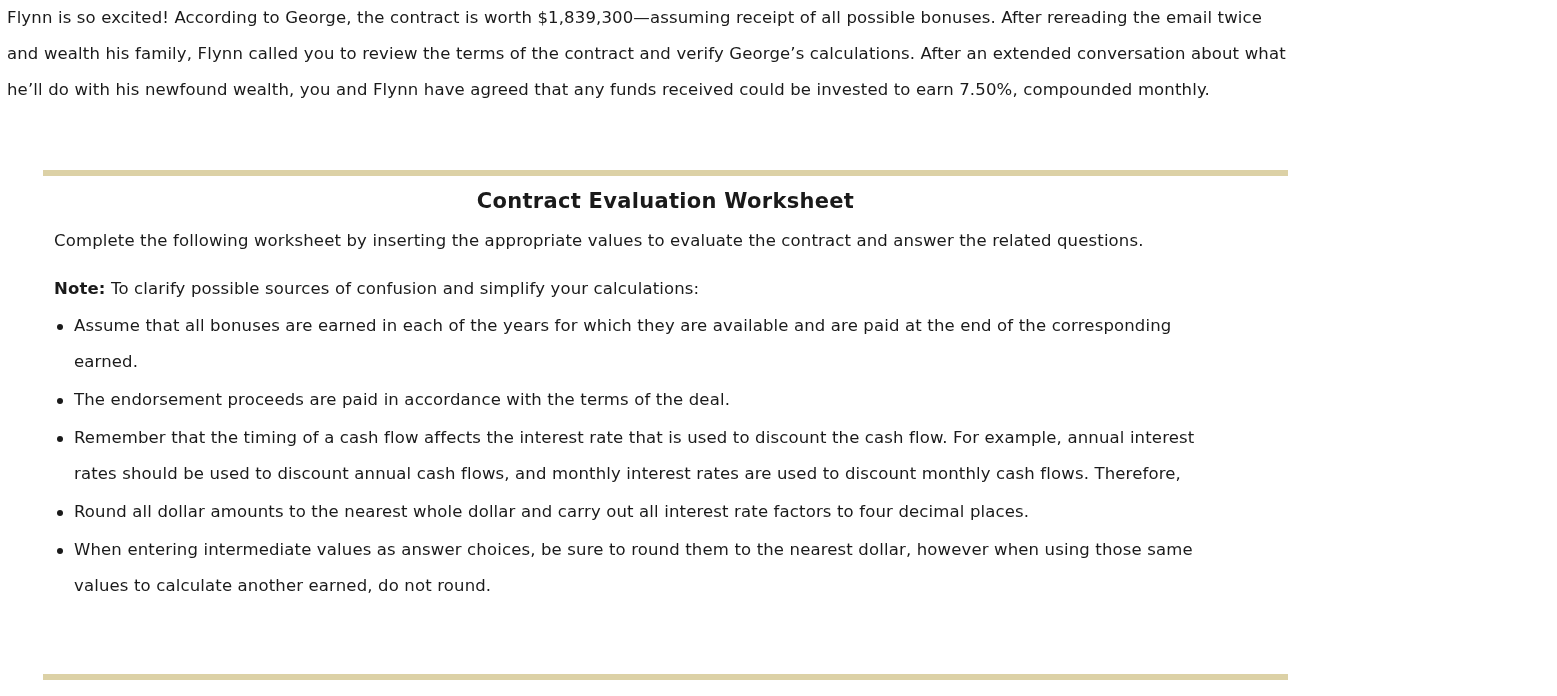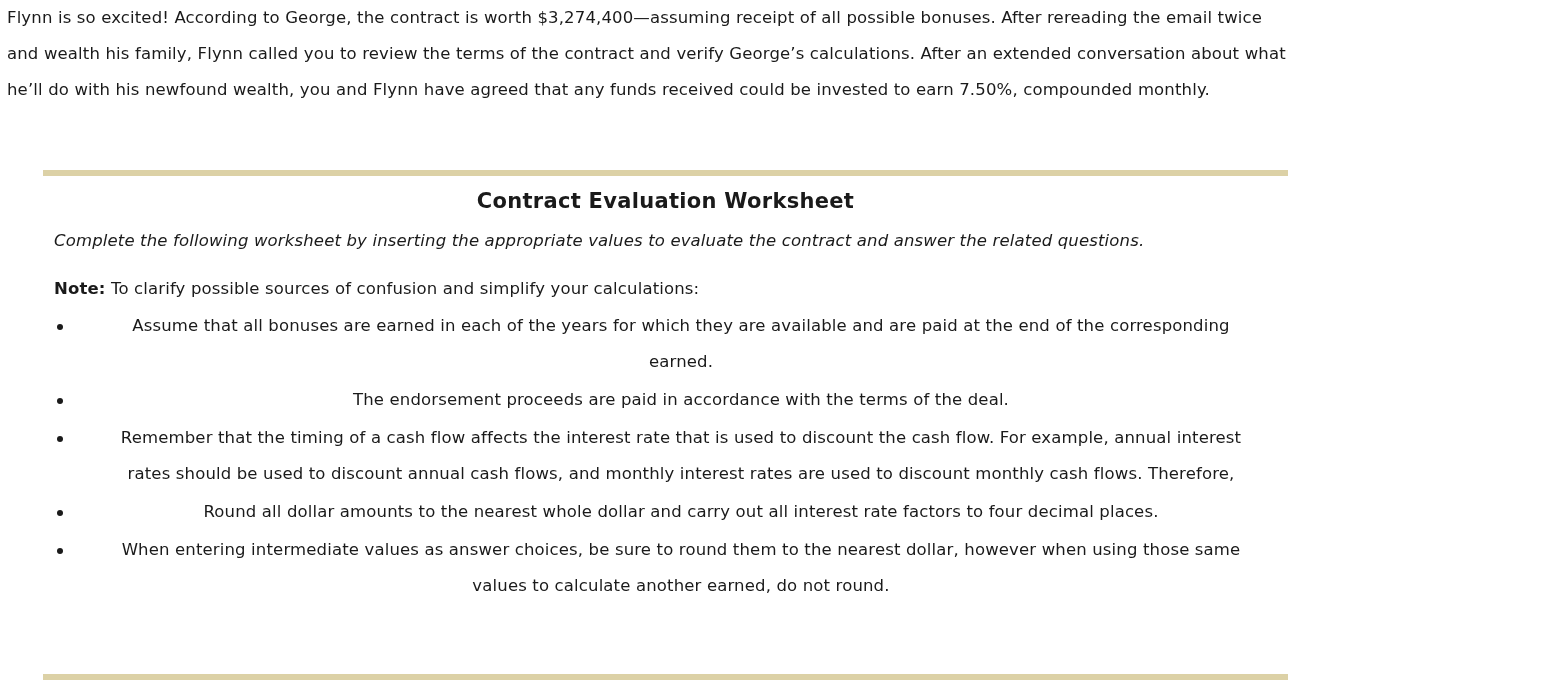--- a/index.html
+++ b/index.html
@@ -48,28 +48,27 @@
       letter-spacing: 0.3px;
     }
     .ws-body {
       padding-left: 11px;
     }
     .ws-p {
       margin: 0;
       line-height: 36px;
       white-space: nowrap;
     }
-    .ws-p.first { margin-top: 11px; font-style: italic; }
+    .ws-p.first { margin-top: 11px; }
     .ws-p.note { margin-top: 12px; }
     .note-label { font-weight: bold; }
     ul.bullets {
       list-style: none;
       margin: 1px 0 0 0;
       padding: 0;
-      text-align: center;
     }
     ul.bullets li {
       position: relative;
       padding-left: 20px;
       line-height: 36px;
       margin-bottom: 2px;
     }
     ul.bullets li .bullet-dot {
       position: absolute;
       left: 3px;
@@ -83,21 +82,21 @@
     .rule.bottom {
       position: absolute;
       left: 0;
       top: 504px;
     }
   </style>
 </head>
 <body>
 
 <p class="intro">
-  <span class="line">Flynn is so excited! According to George, the contract is worth $3,274,400—assuming receipt of all possible bonuses. After rereading the email twice</span>
+  <span class="line">Flynn is so excited! According to George, the contract is worth $1,839,300—assuming receipt of all possible bonuses. After rereading the email twice</span>
   <span class="line">and wealth his family, Flynn called you to review the terms of the contract and verify George’s calculations. After an extended conversation about what</span>
   <span class="line">he’ll do with his newfound wealth, you and Flynn have agreed that any funds received could be invested to earn 7.50%, compounded monthly.</span>
 </p>
 
 <section class="worksheet">
   <div class="rule top"></div>
 
   <h2 class="ws-title">Contract Evaluation Worksheet</h2>
 
   <div class="ws-body">

